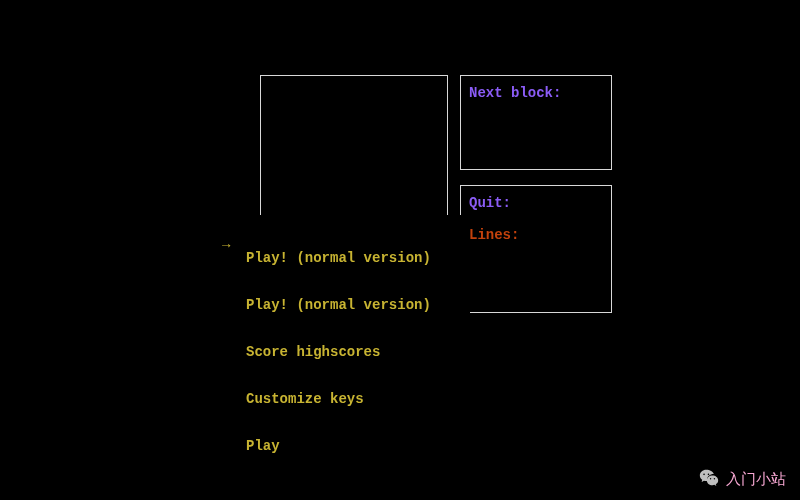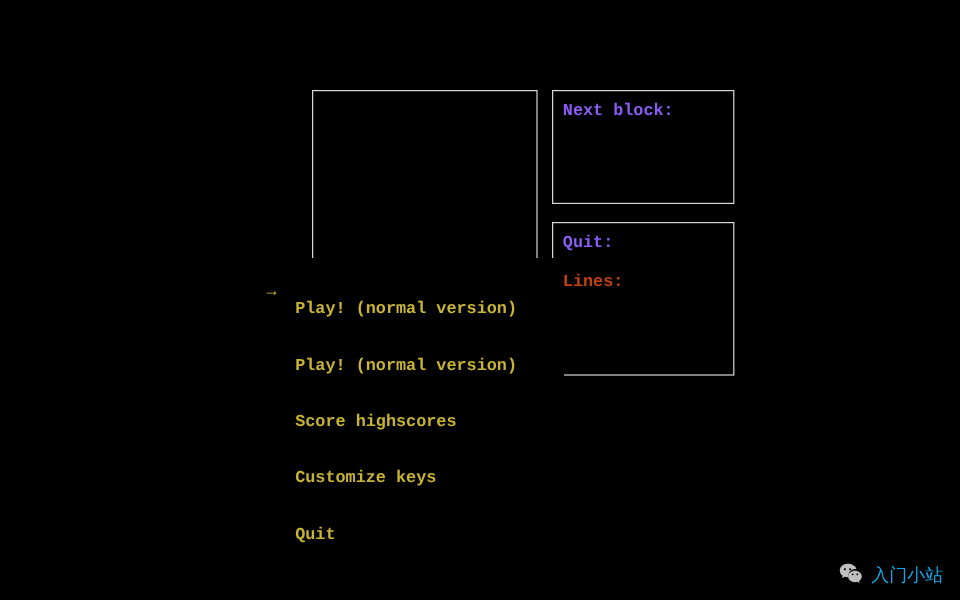--- a/index.html
+++ b/index.html
@@ -67,21 +67,21 @@
     padding-left: 4px;
   }
   .menu-text { white-space: nowrap; margin-top: 28px; }
   .watermark {
     position: absolute;
     right: 14px;
     bottom: 10px;
     display: flex;
     align-items: center;
     gap: 6px;
-    color: #0ea5e9;
+    color: #f9a8d4;
     font-family: sans-serif;
     font-size: 15px;
     font-weight: normal;
   }
   .wm-icon svg { display: block; }
   .hidden-arrow { visibility: hidden; }
 </style>
 </head>
 <body>
 
@@ -108,21 +108,21 @@
   <div class="menu-row">
     <span class="arrow yellow hidden-arrow">→</span>
     <span class="menu-text yellow">Score highscores</span>
   </div>
   <div class="menu-row">
     <span class="arrow yellow hidden-arrow">→</span>
     <span class="menu-text yellow">Customize keys</span>
   </div>
   <div class="menu-row">
     <span class="arrow yellow hidden-arrow">→</span>
-    <span class="menu-text yellow">Quit</span>
+    <span class="menu-text yellow">Play</span>
   </div>
 </div>
 
 <div class="watermark">
   <span class="wm-icon">
     <svg width="22" height="22" viewBox="0 0 24 24" fill="#bfbfbf">
       <path d="M9 2C5 2 2 4.8 2 8.2c0 1.9 1 3.6 2.6 4.7l-.7 2.3 2.6-1.4c.8.2 1.6.4 2.5.4.3 0 .6 0 .9-.1-.1-.4-.1-.8-.1-1.2 0-3.5 3.3-6.4 7.3-6.4h.1C16.3 3.9 13 2 9 2zm-2.4 4c.5 0 .9.4.9.9s-.4.9-.9.9-.9-.4-.9-.9.4-.9.9-.9zm4.8 0c.5 0 .9.4.9.9s-.4.9-.9.9-.9-.4-.9-.9.4-.9.9-.9z"></path>
       <path d="M22 13.5c0-2.9-2.8-5.2-6.2-5.2s-6.2 2.3-6.2 5.2 2.8 5.2 6.2 5.2c.7 0 1.4-.1 2-.3l2.2 1.2-.6-2c1.6-.9 2.6-2.4 2.6-4.1zm-8.3-1c-.4 0-.8-.4-.8-.8s.4-.8.8-.8.8.4.8.8-.4.8-.8.8zm4.2 0c-.4 0-.8-.4-.8-.8s.4-.8.8-.8.8.4.8.8-.4.8-.8.8z"></path>
     </svg>
   </span>

